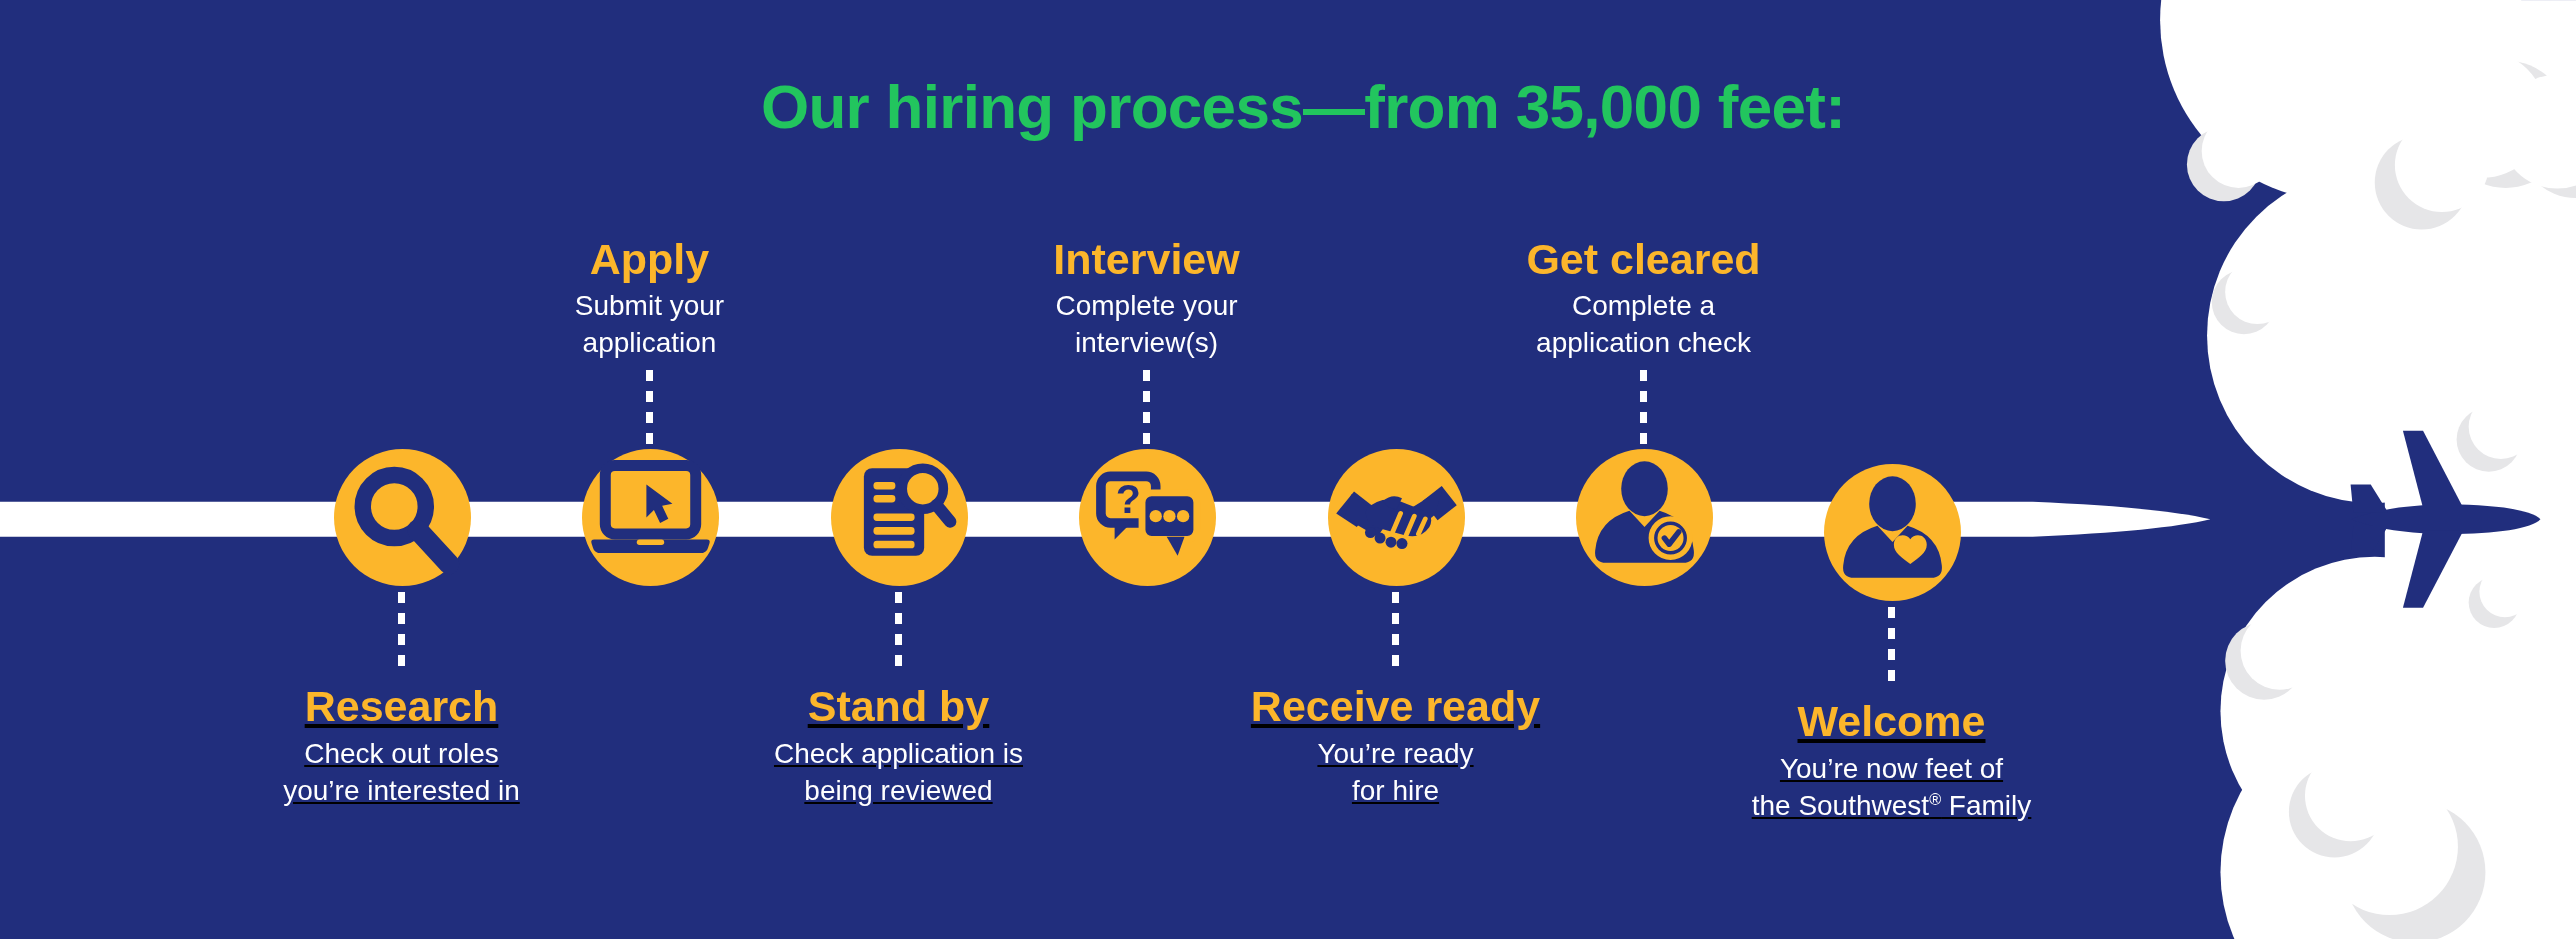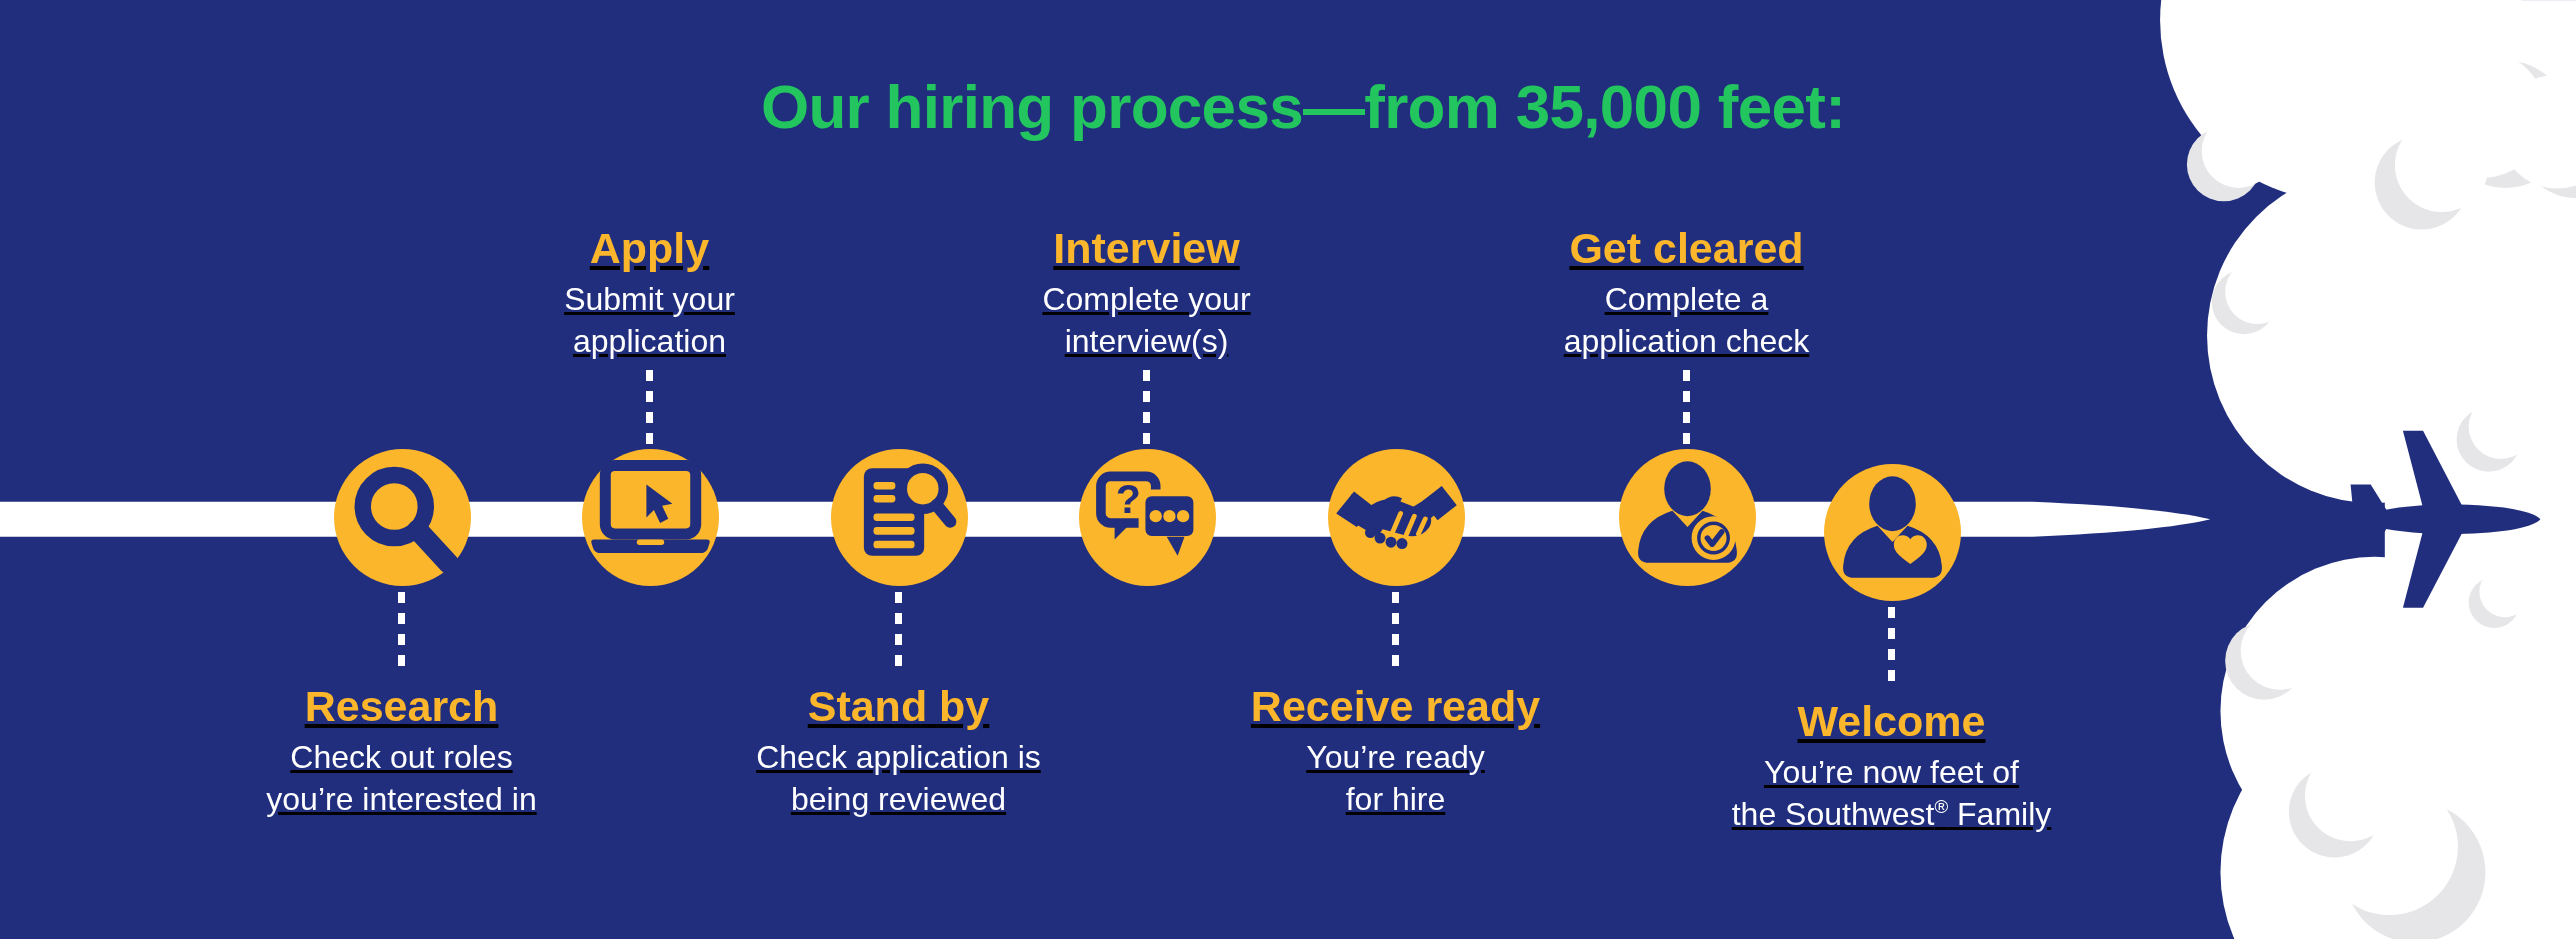--- a/index.html
+++ b/index.html
@@ -12,24 +12,24 @@
   }
   .scene{position:absolute;left:0;top:0;width:2576px;height:940px;}
   .title{
     position:absolute;top:56px;left:0;width:100%;
     margin:15px;text-align:center;
     color:#22c55e;font-size:62px;font-weight:bold;letter-spacing:-0.7px;
   }
   .steps{position:absolute;left:0;top:0;width:100%;height:100%;}
   .step{position:absolute;top:0;height:940px;width:349px;}
   .step-label{text-align:center;}
-  .step.above .step-label{position:absolute;left:0;right:0;bottom:578px;text-decoration:underline;}
+  .step.above .step-label{position:absolute;left:0;right:0;bottom:578px;}
   .step.below .step-label{position:absolute;left:0;right:0;top:682px;text-decoration:underline;}
   .step-heading{font-size:43px;font-weight:bold;color:#FCB62B;line-height:1.12;margin-bottom:5.4px;}
-  .desc-line{font-size:32px;color:#FFFFFF;line-height:1.32;}
+  .desc-line{font-size:28px;color:#FFFFFF;line-height:1.32;}
   .desc-line sup{font-size:58%;}
   .dash{
     position:absolute;left:50%;width:6.7px;margin-left:-3.4px;
     background:repeating-linear-gradient(to bottom,#FFFFFF 0 11.4px,transparent 11.4px 21px);
   }
   .step.above .dash{top:370px;height:75px;}
   .step.below .dash{top:592px;height:75px;}
   .circle{
     position:absolute;left:50%;top:449px;
     width:137px;height:137px;margin-left:-68px;
@@ -163,21 +163,21 @@
           </div>
       </div>
       <div class="dash"></div>
       <div class="circle">
         <svg class="icon-svg" viewBox="0 0 100 100">
             <use href="#icon-handshake" xlink:href="#icon-handshake"></use>
           </svg>
       </div>
     </div>
 
-    <div class="step above" style="left: 1512px;">
+    <div class="step above" style="left: 1469px;">
       <div class="step-label">
         <div class="step-heading">Get cleared</div>
         <div class="step-desc">
             <div class="desc-line">Complete a</div>
             <div class="desc-line">application check</div>
           </div>
       </div>
       <div class="dash"></div>
       <div class="circle">
         <svg class="icon-svg" viewBox="0 0 100 100">

